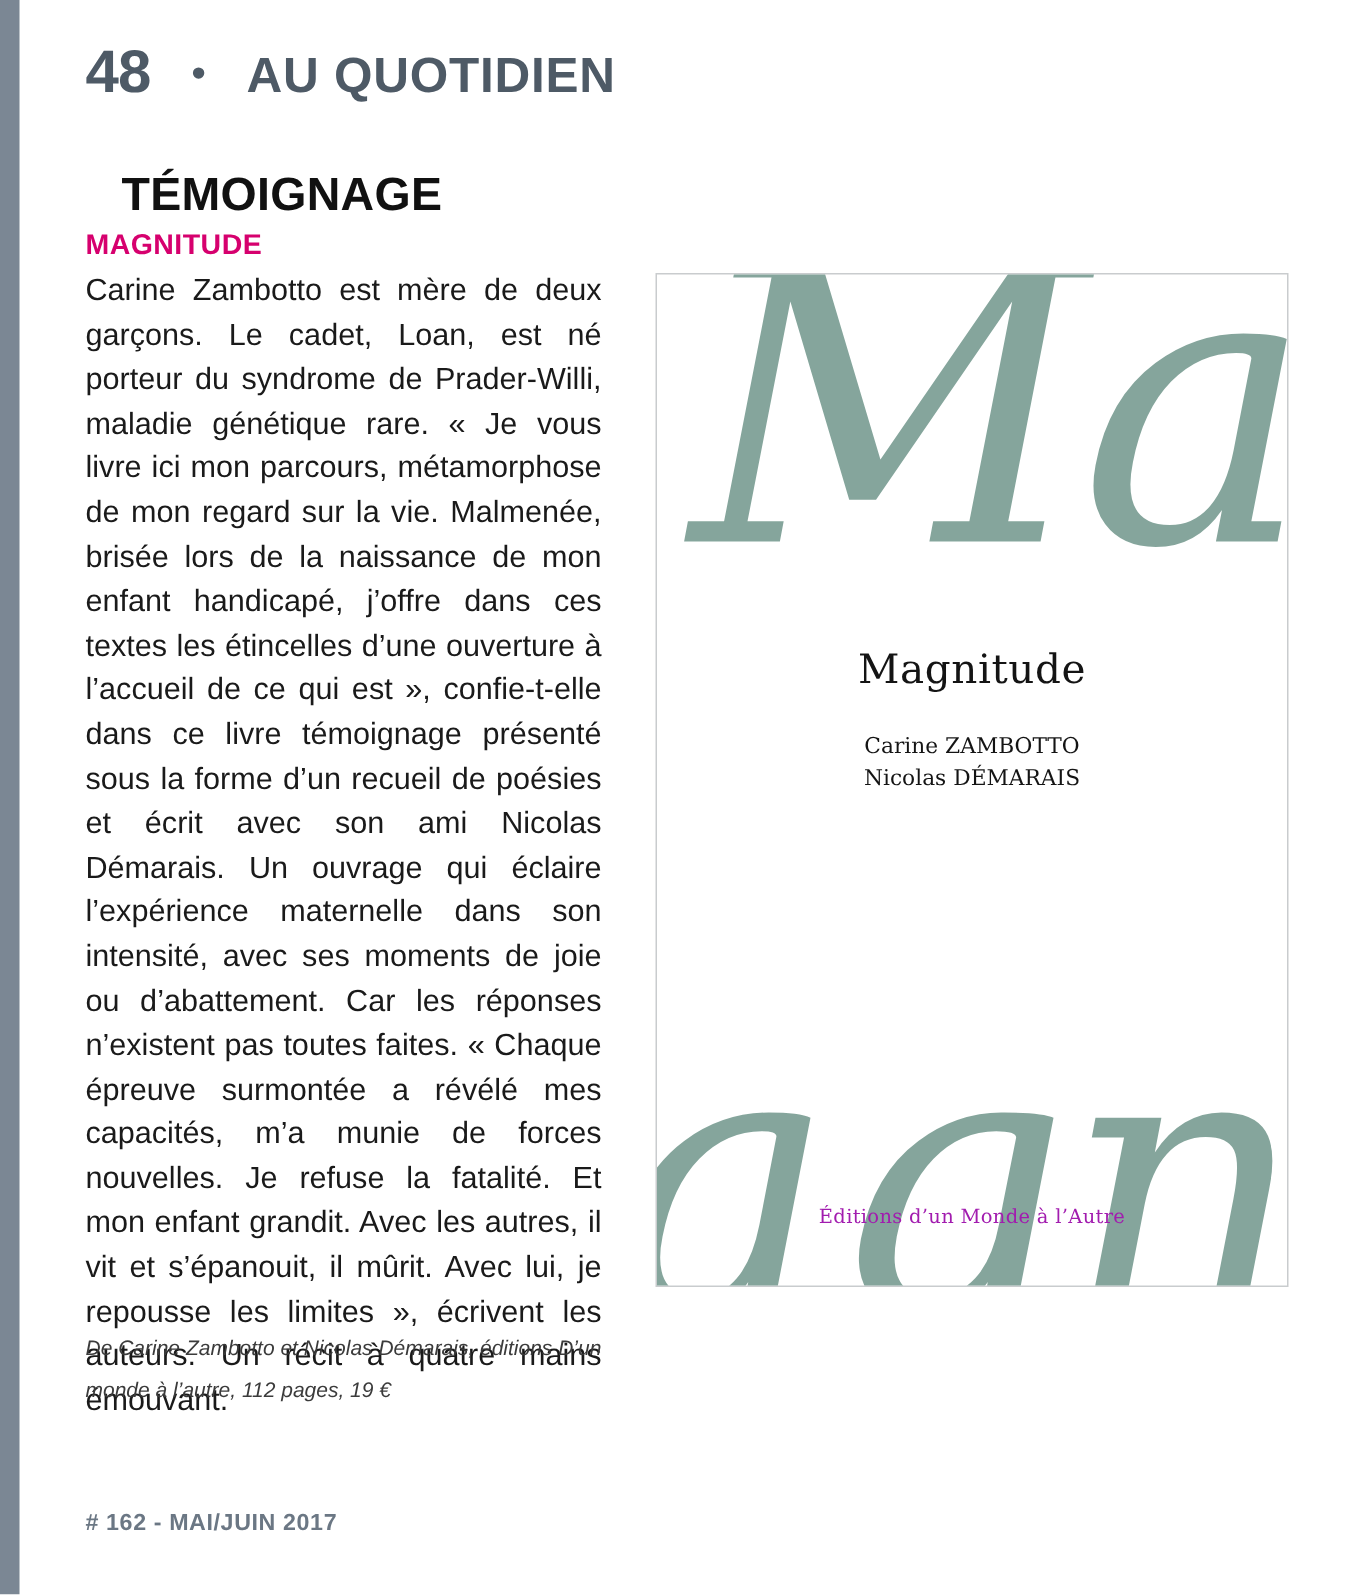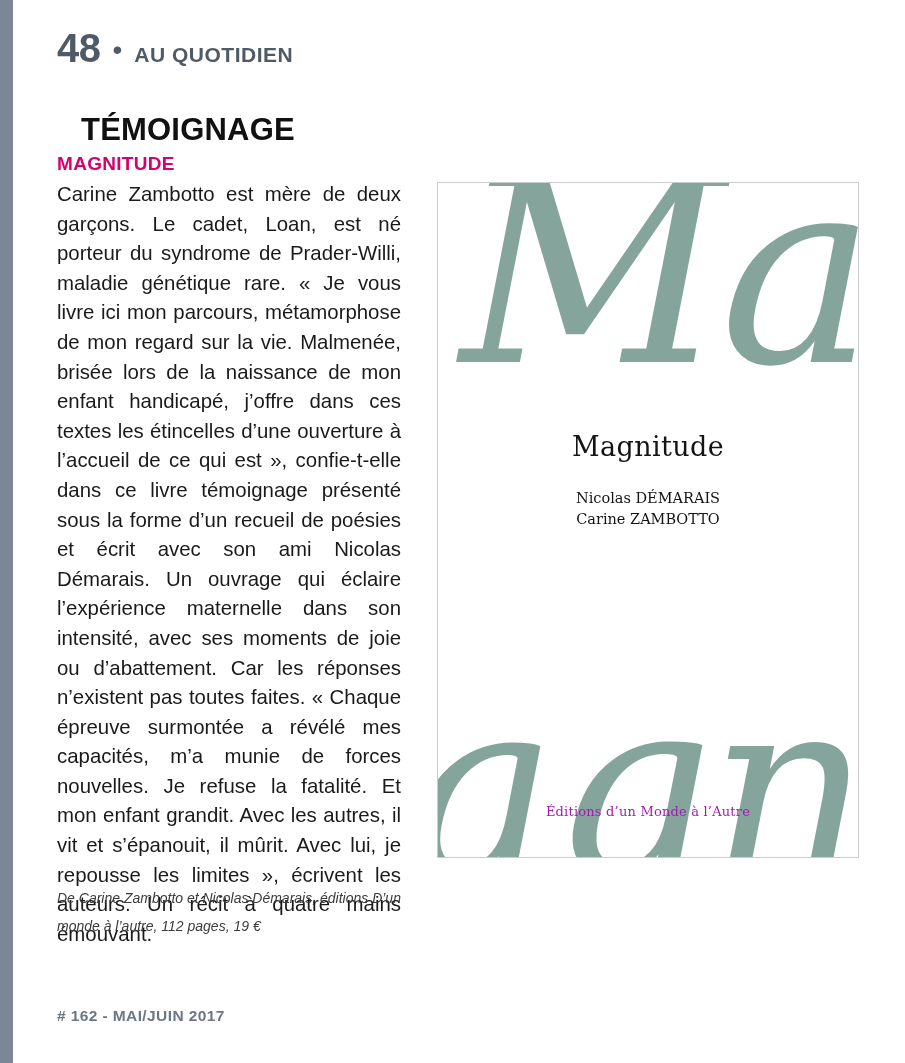--- a/index.html
+++ b/index.html
@@ -34,37 +34,37 @@
     height: 1063px;
   }
 
   
   .running-head {
     position: absolute;
     left: 0;
     top: 26px;
     display: flex;
     align-items: baseline;
-    gap: 12px;
+    gap: 27px;
     white-space: nowrap;
   }
   .rh-number {
     font-size: 40px;
     font-weight: bold;
     color: #4e5a66;
     letter-spacing: -0.5px;
   }
   .rh-dot {
     font-size: 28px;
     color: #4e5a66;
     position: relative;
     top: -3px;
   }
   .rh-title {
-    font-size: 21px;
+    font-size: 33px;
     font-weight: bold;
     color: #4e5a66;
     letter-spacing: 0.5px;
   }
 
   
   .kicker {
     position: absolute;
     left: 0;
     top: 112px;
@@ -213,19 +213,19 @@
 
   <div class="credit">De Carine Zambotto et Nicolas Démarais, éditions D’un monde à l’autre, 112 pages, 19 €</div>
 
   <div class="folio"># 162 - MAI/JUIN 2017</div>
 
   <div class="cover">
     <span class="script script-top">Magn</span>
     <span class="script script-bottom">agnitu</span>
     <div class="cover-title">Magnitude</div>
     <div class="cover-authors">
+      <div>Carine ZAMBOTTO</div>
       <div>Nicolas DÉMARAIS</div>
-      <div>Carine ZAMBOTTO</div>
     </div>
     <div class="cover-publisher">Éditions d’un Monde à l’Autre</div>
   </div>
 
 </div>
 
 </body></html>

